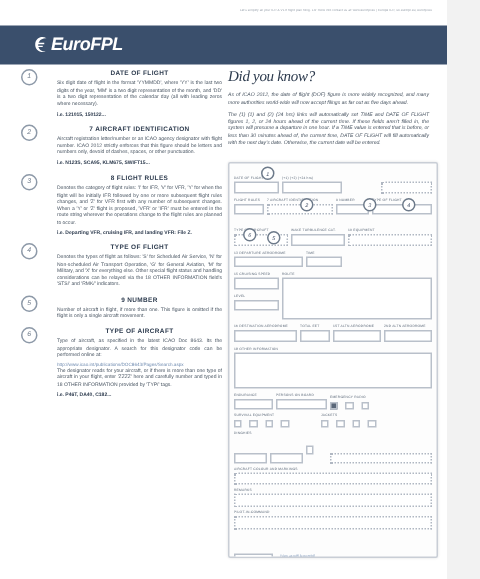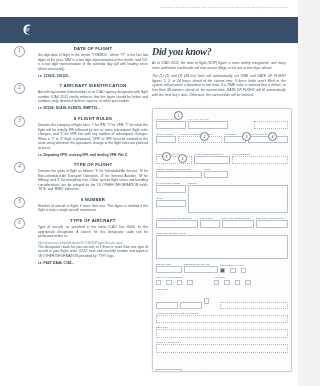--- a/index.html
+++ b/index.html
@@ -23,21 +23,21 @@
   .num{position:absolute;left:0;top:0;width:9px;height:9px;border:.6px solid #8d99a8;
        border-radius:50%;color:#6d7a8a;font-size:4.6px;font-style:italic;
        display:flex;align-items:center;justify-content:center;line-height:1;}
   .sec-title{font-size:4.3px;font-weight:bold;color:#2d3b4e;letter-spacing:.25px;
              text-align:center;margin:0 0 2.2px 0;text-transform:uppercase;}
   .sec-body{font-size:3.35px;line-height:4.5px;color:#4a5663;text-align:justify;margin:0;}
   .sec-eg{font-size:3.35px;line-height:4.5px;color:#2d3b4e;margin:2.5px 0 0 0;font-weight:bold;}
   .sec-link{font-size:3.1px;line-height:4.2px;color:#6f8bb0;margin:2px 0 0 0;word-break:break-all;}
 
   .colR{position:absolute;left:152px;top:46px;width:134px;}
-  .dyk-title{font-family:"Liberation Serif",serif;font-style:italic;font-weight:bold;
+  .dyk-title{font-family:"Liberation Serif",serif;font-style:italic;font-weight:normal;
              font-size:10px;color:#2d3b4e;margin:0 0 4px 0;letter-spacing:-.2px;}
   .dyk-p{font-size:3.4px;line-height:4.6px;color:#4a5663;font-style:italic;
          text-align:justify;margin:0 0 4px 0;}
 
   .formimg{position:absolute;left:152px;top:108px;width:138px;height:262px;
            background:#fdfdfd;border:.7px solid #c9ced6;border-radius:1.5px;
            box-shadow:0 0 2px rgba(0,0,0,.12);overflow:hidden;}
   .fi-inner{position:absolute;left:3px;top:3px;right:3px;bottom:3px;}
   .frow{position:relative;width:100%;}
   .flab{font-size:2.2px;color:#5d6a7a;letter-spacing:.15px;line-height:3px;white-space:nowrap;}
@@ -65,20 +65,21 @@
   <div class="header"></div>
 
   <div class="logo-wrap">
     <span class="logo-mark">
       <svg width="11" height="13" viewBox="0 0 22 26">
         <path d="M18 5 C12 1, 4 4, 3 12 C2 20, 9 25, 17 23 C11 23, 6 19, 7 13 C8 7, 13 5, 18 5 Z" fill="#ffffff"></path>
         <path d="M5 11 L15 11 L15 13 L5 13 Z" fill="#ffffff"></path>
         <path d="M6 15 L13 15 L13 16.6 L6 16.6 Z" fill="#ffffff"></path>
       </svg>
     </span>
+    <span class="logo-text">EuroFPL</span>
   </div>
 
 
   <div class="colL">
 
     <div class="sec">
       <div class="num">1</div>
       <div class="sec-title">DATE OF FLIGHT</div>
       <p class="sec-body">Six digit date of flight in the format 'YYMMDD', where 'YY' is the last two digits of the year, 'MM' is a two digit representation of the month, and 'DD' is a two digit representation of the calendar day (all with leading zeros where necessary).</p>
       <p class="sec-eg">i.e. 121015, 150122...</p>

